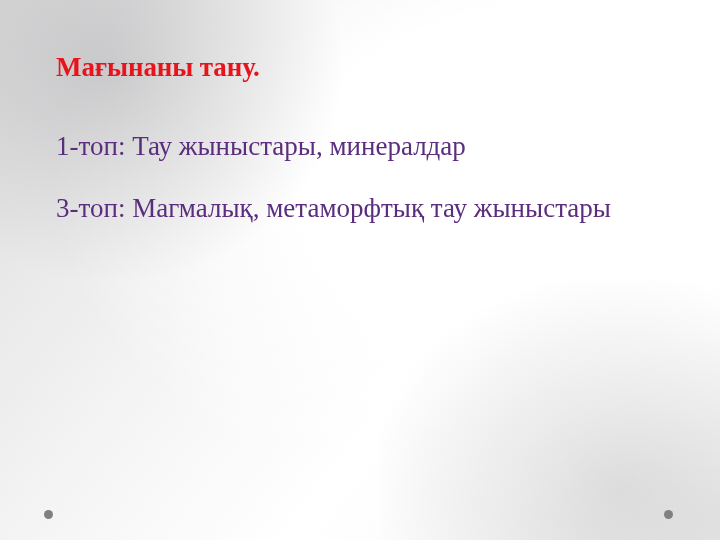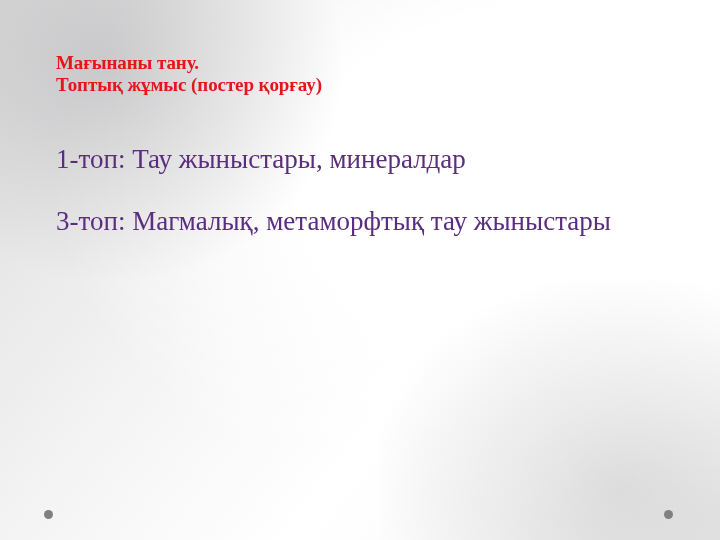--- a/index.html
+++ b/index.html
@@ -52,21 +52,21 @@
     width: 612px;
   }
 
   
   #title-block {
     font-weight: bold;
     line-height: 1.18;
     letter-spacing: -0.1px;
   }
   .title-line {
-    font-size: 19px;
+    font-size: 27px;
     white-space: nowrap;
   }
 
   
   #group-list {
     margin-top: 34px;
   }
   .group-item {
     font-size: 27px;
     line-height: 1.30;
@@ -94,21 +94,20 @@
 
 <div id="slide">
 
   <div id="bg-corner-tl"></div>
   <div id="bg-corner-br"></div>
 
   <div id="content">
 
     <div id="title-block" style="color: rgb(232, 20, 28);">
       <div class="title-line">Мағынаны тану.</div>
-      <div class="title-line">Топтық жұмыс (постер қорғау)</div>
     </div>
 
     <div id="group-list" style="color: rgb(91, 45, 126); margin-top: 45px;">
       <div class="group-item">1-топ: Тау жыныстары, минералдар</div>
       <div class="group-item">3-топ: Магмалық, метаморфтық тау жыныстары</div>
     </div>
 
   </div>
 
   <span class="footer-dot" id="footer-dot-left" style="background-color: rgb(128, 128, 128);"></span>

